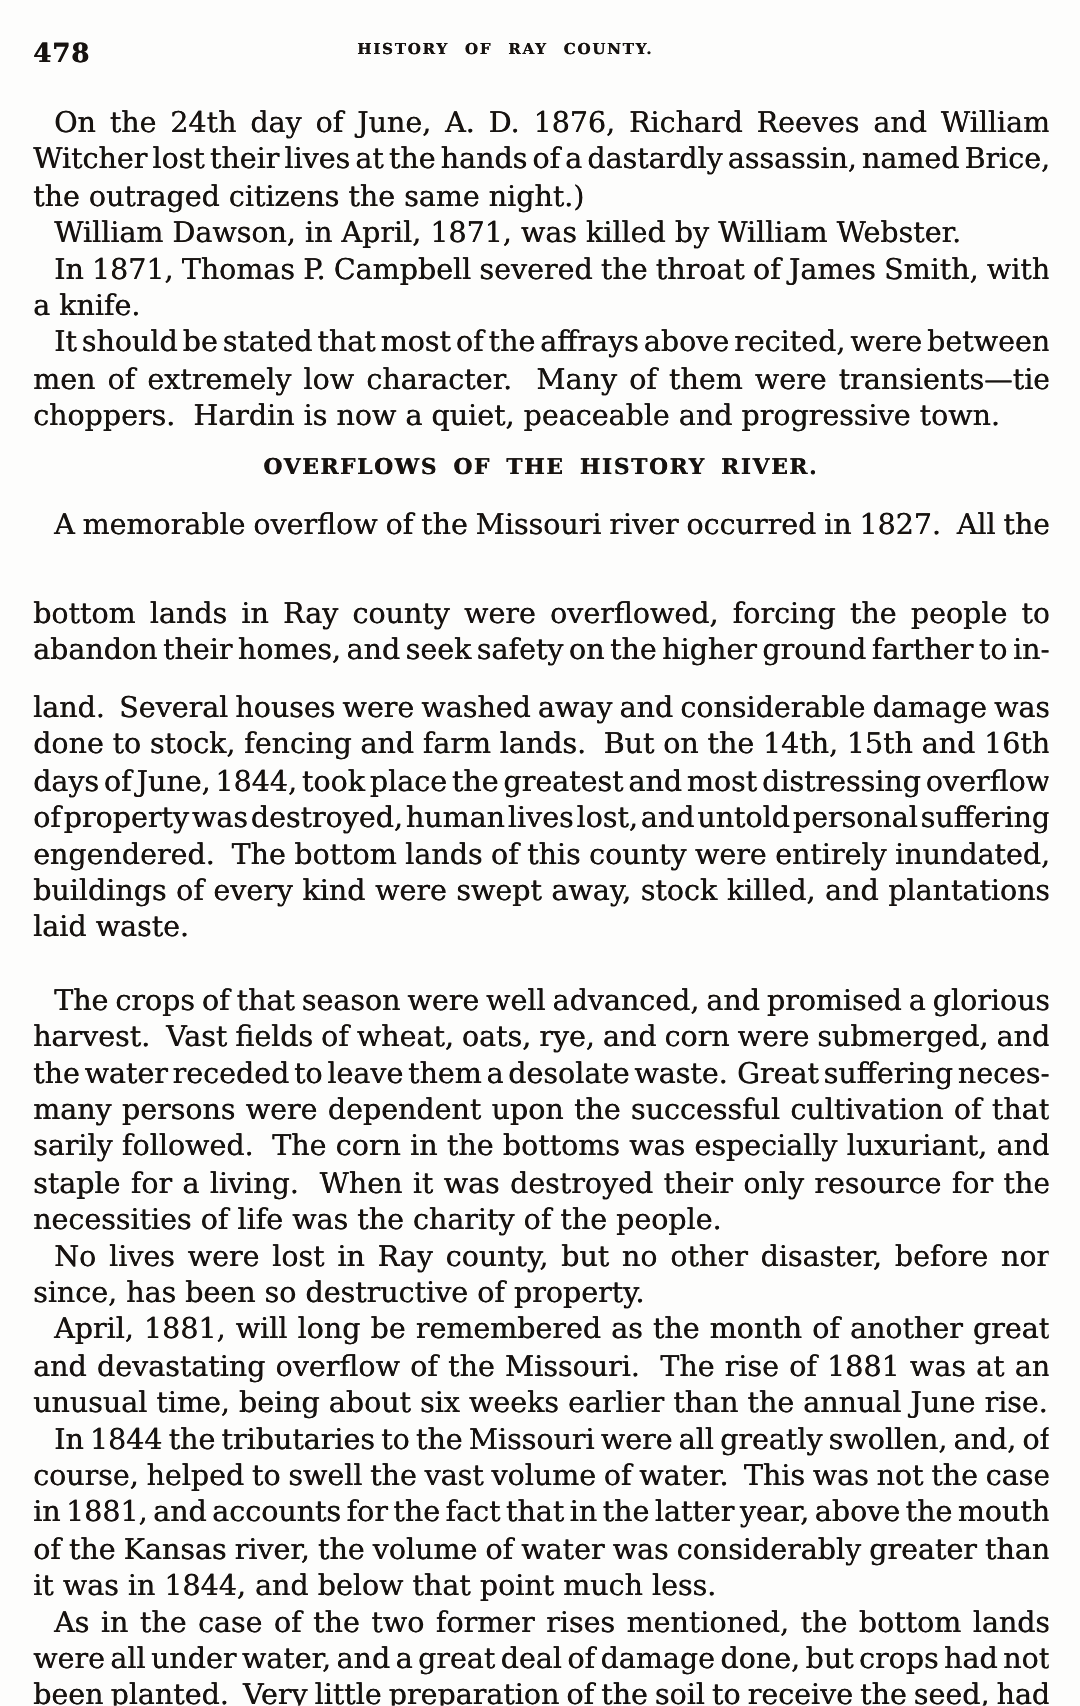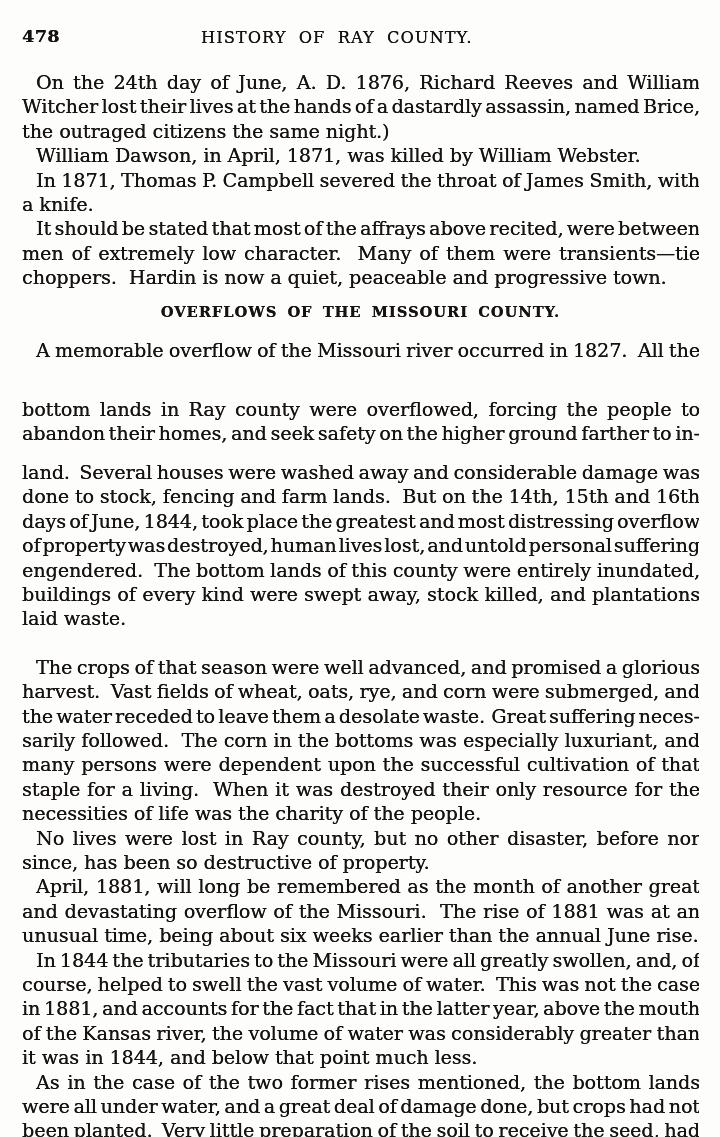--- a/index.html
+++ b/index.html
@@ -27,22 +27,22 @@
     position: absolute;
     left: 0; top: 0;
     font-size: 17.5px;
     font-weight: bold;
     letter-spacing: 0.5px;
   }
   .running-title {
     position: absolute;
     left: 46.5%; top: 2px;
     transform: translateX(-50%);
-    font-size: 16px;
-    font-weight: normal;
+    font-size: 10px;
+    font-weight: bold;
     letter-spacing: 1.2px;
     word-spacing: 6px;
     white-space: pre;
   }
   .page-body {
     margin-top: 22px;
     font-size: 19px;
     line-height: 24.4px;
   }
   .paragraph { margin: 0; }
@@ -81,39 +81,39 @@
       </div>
       <div class="paragraph">
         <div class="pline first" style="word-spacing: -0.5625px;"><span>In 1871, Thomas P. Campbell severed the throat of James Smith, with</span></div>
         <div class="pline pend"><span>a knife.</span></div>
       </div>
       <div class="paragraph">
         <div class="pline first" style="word-spacing: -2.71354px;"><span>It should be stated that most of the affrays above recited, were between</span></div>
         <div class="pline" style="word-spacing: 2.05625px;"><span>men of extremely low character.  Many of them were transients—tie</span></div>
         <div class="pline pend"><span>choppers.  Hardin is now a quiet, peaceable and progressive town.</span></div>
       </div>
-      <div class="section-heading">OVERFLOWS OF THE MISSOURI COUNTY.</div>
+      <div class="section-heading">OVERFLOWS OF THE HISTORY RIVER.</div>
       <div class="paragraph">
         <div class="pline first" style="word-spacing: -0.799479px;"><span>A memorable overflow of the Missouri river occurred in 1827.  All the</span></div>
         <div class="pline" style="word-spacing: 3.43281px; margin-top: 35px;"><span>bottom lands in Ray county were overflowed, forcing the people to</span></div>
         <div class="pline" style="word-spacing: -2.34896px;"><span>abandon their homes, and seek safety on the higher ground farther to in-</span></div>
         <div class="pline" style="word-spacing: -1.28594px; margin-top: 14px;"><span>land.  Several houses were washed away and considerable damage was</span></div>
         <div class="pline" style="word-spacing: -0.191964px;"><span>done to stock, fencing and farm lands.  But on the 14th, 15th and 16th</span></div>
         <div class="pline" style="word-spacing: -2.79119px;"><span>days of June, 1844, took place the greatest and most distressing overflow</span></div>
         <div class="pline" style="word-spacing: -4.125px;"><span>of property was destroyed, human lives lost, and untold personal suffering</span></div>
         <div class="pline" style="word-spacing: -0.410938px;"><span>engendered.  The bottom lands of this county were entirely inundated,</span></div>
         <div class="pline" style="word-spacing: 0.329688px;"><span>buildings of every kind were swept away, stock killed, and plantations</span></div>
         <div class="pline pend"><span>laid waste.</span></div>
       </div>
       <div class="paragraph">
         <div class="pline first" style="word-spacing: -1.39489px; margin-top: 24px;"><span>The crops of that season were well advanced, and promised a glorious</span></div>
         <div class="pline" style="word-spacing: -0.701823px;"><span>harvest.  Vast fields of wheat, oats, rye, and corn were submerged, and</span></div>
         <div class="pline" style="word-spacing: -2.8776px;"><span>the water receded to leave them a desolate waste.  Great suffering neces-</span></div>
+        <div class="pline" style="word-spacing: 0.835069px;"><span>many persons were dependent upon the successful cultivation of that</span></div>
         <div class="pline" style="word-spacing: 0.146307px;"><span>sarily followed.  The corn in the bottoms was especially luxuriant, and</span></div>
-        <div class="pline" style="word-spacing: 0.835069px;"><span>many persons were dependent upon the successful cultivation of that</span></div>
         <div class="pline" style="word-spacing: 0.853365px;"><span>staple for a living.  When it was destroyed their only resource for the</span></div>
         <div class="pline pend"><span>necessities of life was the charity of the people.</span></div>
       </div>
       <div class="paragraph">
         <div class="pline first" style="word-spacing: 2.4987px;"><span>No lives were lost in Ray county, but no other disaster, before nor</span></div>
         <div class="pline pend"><span>since, has been so destructive of property.</span></div>
       </div>
       <div class="paragraph">
         <div class="pline first" style="word-spacing: 0.710227px;"><span>April, 1881, will long be remembered as the month of another great</span></div>
         <div class="pline" style="word-spacing: 0.776442px;"><span>and devastating overflow of the Missouri.  The rise of 1881 was at an</span></div>

